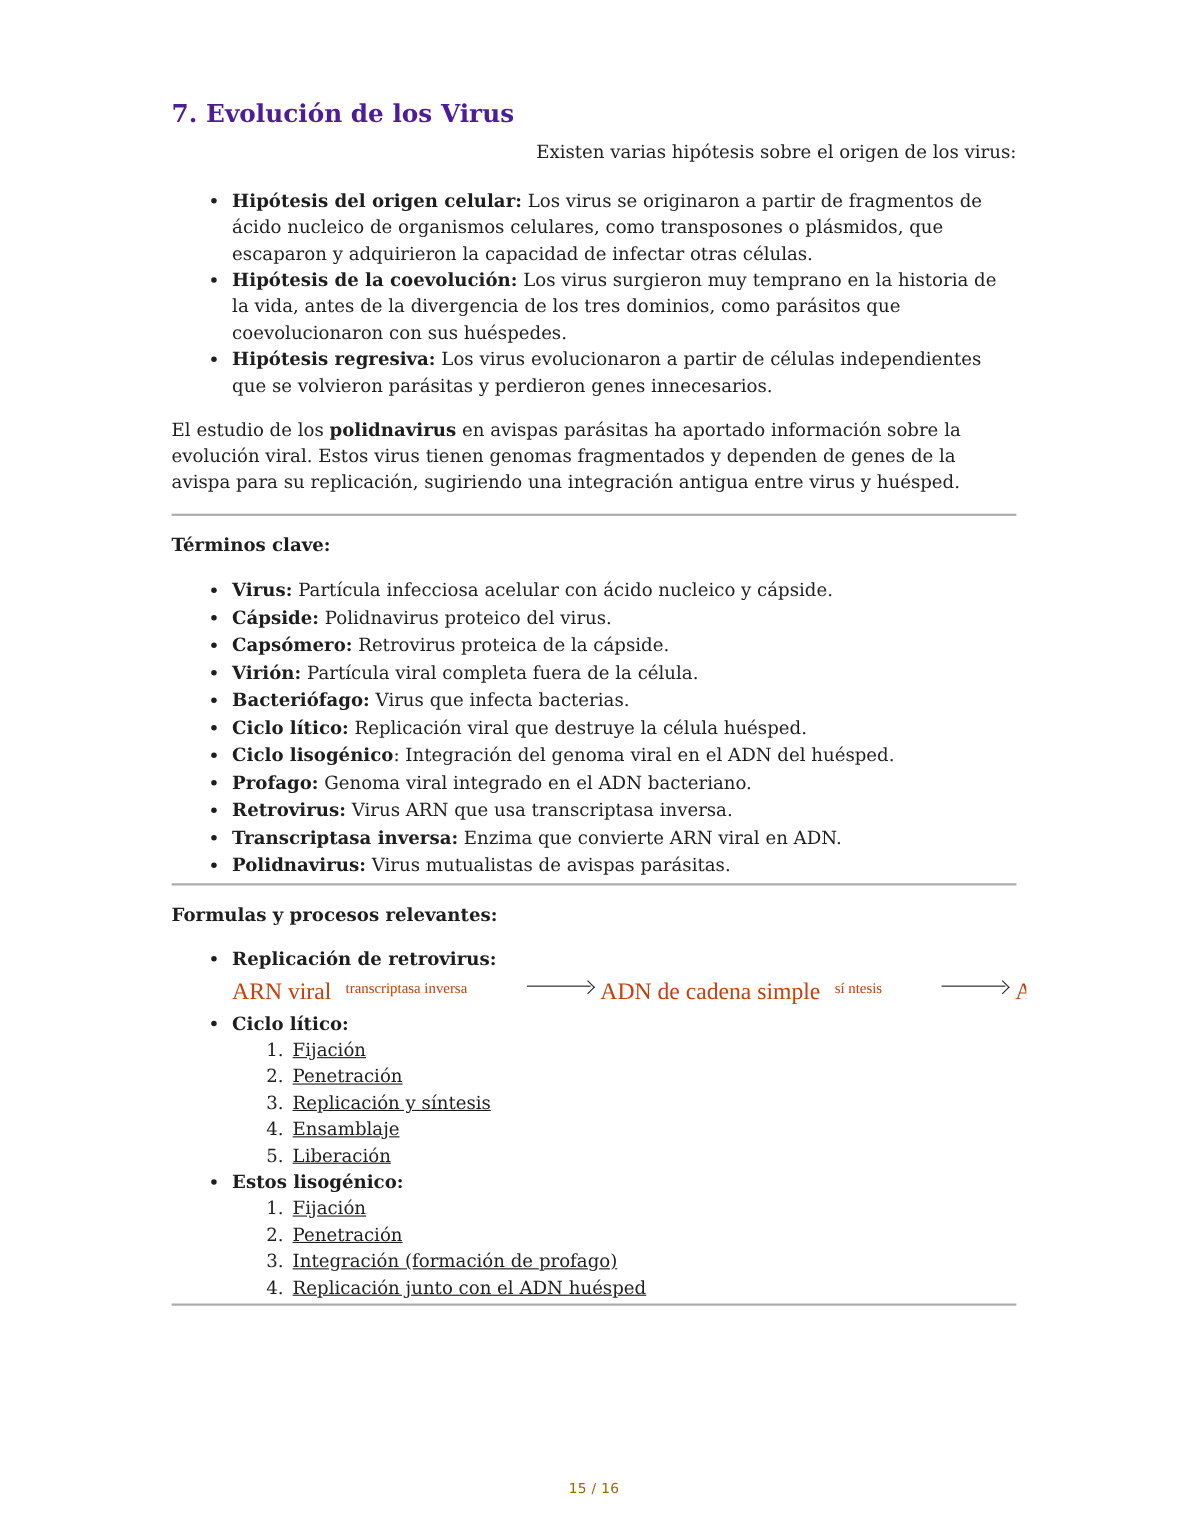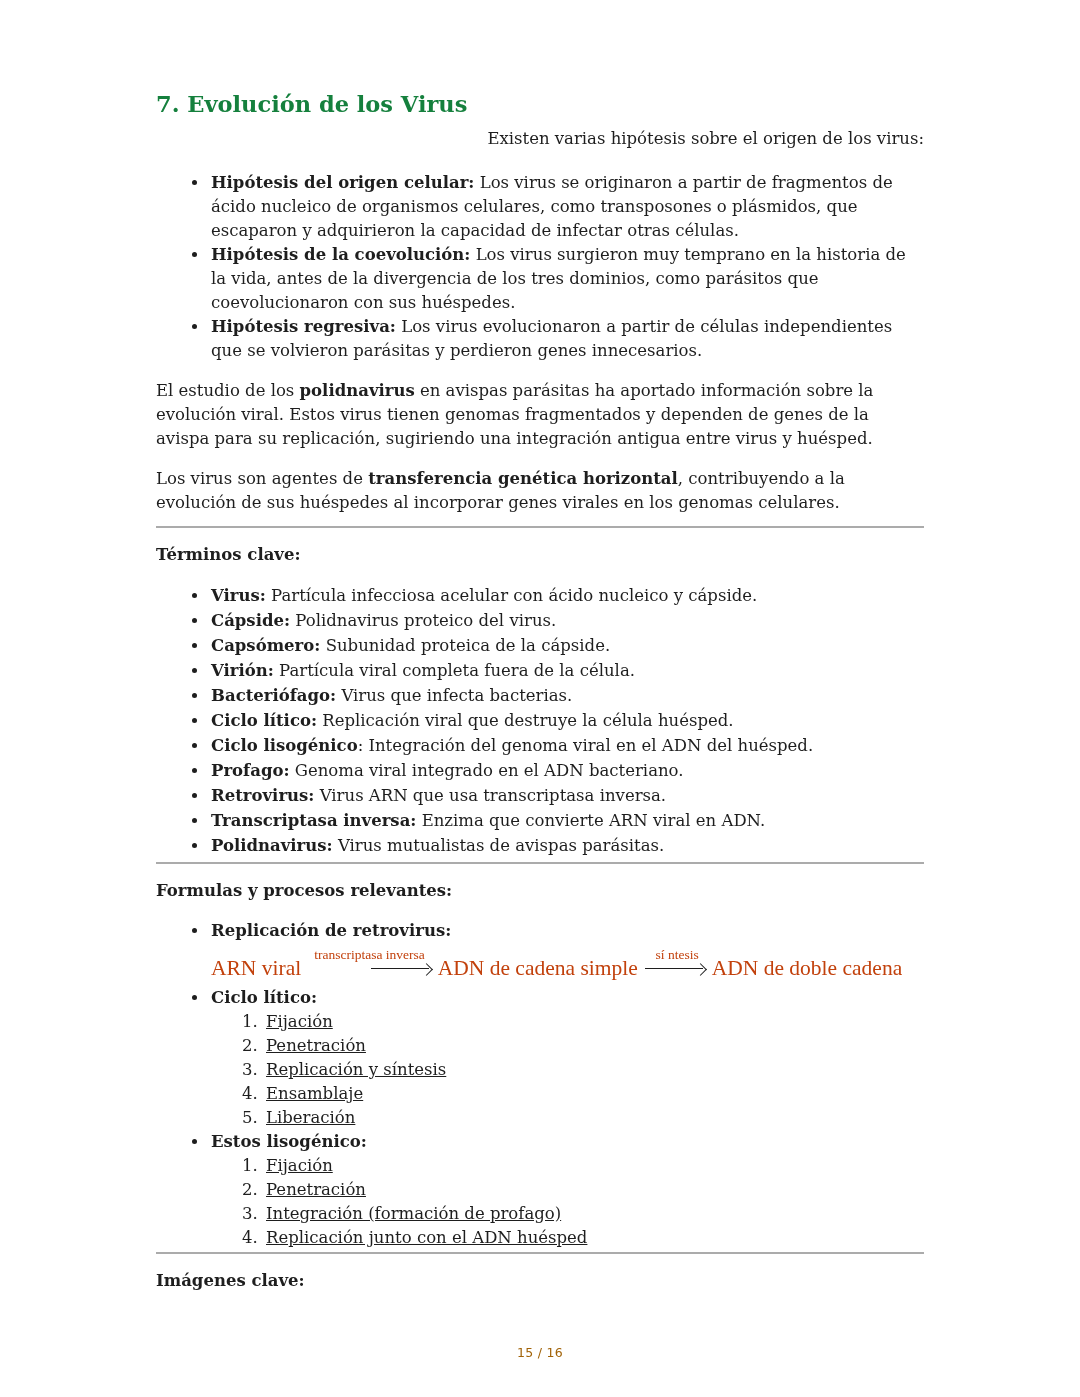--- a/index.html
+++ b/index.html
@@ -10,21 +10,21 @@
     color:#1e1e1e;
     position:relative;
     overflow:hidden;
   }
   .content {
     position:absolute; left:156px; top:90px; width:768px;
     font-size:16.5px; line-height:24px;
   }
   h1.title {
     font-size:22.5px; line-height:28px; margin:0 0 9px 0;
-    font-weight:bold; color:#15803d;
+    font-weight:bold; color:#4c1d95;
   }
   p { margin:0 0 16px 0; }
   p.intro { margin-bottom:20px;text-align:right; }
   .b { font-weight:bold; }
   ul.bullets { margin:0 0 16px 0; padding-left:53px; list-style:disc; }
   ul.bullets > li { padding-left:2px; }
   p.p2 { margin-bottom:11px; }
   hr.rule { border:none; border-top:2px solid #ababab; margin:0 0 15px 0; }
   p.sect { font-weight:bold; margin:0 0 16px 0; }
   ul.terms { line-height:25px; margin-bottom:4px; }
@@ -32,22 +32,22 @@
   ol.steps { margin:0; padding-left:52px; list-style:decimal;text-decoration:underline; }
   ol.steps > li { padding-left:3px; }
 
   .formula {
     display:flex; align-items:flex-end;
     font-family:"Liberation Serif", serif;
     font-size:21.5px; line-height:26px;
     white-space:nowrap; overflow:hidden;
     width:722px; margin:4px 0 5px 0; color:#c2410c;
   }
-  .xarrow { display:inline-flex; flex-direction:column; align-items:flex-end;
-            margin:0 7px; padding-bottom:7px; }
+  .xarrow { display:inline-flex; flex-direction:row; align-items:flex-start;
+            margin:0 7px; padding-bottom:7px;gap:48px; }
   .xarrow .lbl { font-size:13.5px; line-height:15px; text-align:center;
                  padding:0 6px 1px 6px; font-family:"Liberation Serif", serif; }
   .shaft { position:relative; height:11px; min-width:60px; }
   .shaft::before {
     content:""; position:absolute; left:0; right:2px; top:5px;
     border-top:1.5px solid #1e1e1e;
   }
   .shaft::after {
     content:""; position:absolute; right:0; top:1.6px; width:8px; height:8px;
     border-top:1.5px solid #1e1e1e; border-right:1.5px solid #1e1e1e;
@@ -70,30 +70,29 @@
   <p class="intro">Existen varias hipótesis sobre el origen de los virus:</p>
 
   <ul class="bullets">
     <li><span class="b">Hipótesis del origen celular:</span><span> Los virus se originaron a partir de fragmentos de ácido nucleico de organismos celulares, como transposones o plásmidos, que escaparon y adquirieron la capacidad de infectar otras células.</span></li>
     <li><span class="b">Hipótesis de la coevolución:</span><span> Los virus surgieron muy temprano en la historia de la vida, antes de la divergencia de los tres dominios, como parásitos que coevolucionaron con sus huéspedes.</span></li>
     <li><span class="b">Hipótesis regresiva:</span><span> Los virus evolucionaron a partir de células independientes que se volvieron parásitas y perdieron genes innecesarios.</span></li>
   </ul>
 
   <p><span>El estudio de los </span><span class="b">polidnavirus</span><span> en avispas parásitas ha aportado información sobre la evolución viral. Estos virus tienen genomas fragmentados y dependen de genes de la avispa para su replicación, sugiriendo una integración antigua entre virus y huésped.</span></p>
 
-  <p class="p2"><span>Los virus son agentes de </span><span class="b">transferencia genética horizontal</span><span>, contribuyendo a la evolución de sus huéspedes al incorporar genes virales en los genomas celulares.</span></p>
 
   <hr class="rule">
 
   <p class="sect">Términos clave:</p>
 
   <ul class="bullets terms">
     <li><span class="b">Virus:</span><span> Partícula infecciosa acelular con ácido nucleico y cápside.</span></li>
     <li><span class="b">Cápside:</span><span> Polidnavirus proteico del virus.</span></li>
-    <li><span class="b">Capsómero:</span><span> Subunidad proteica de la cápside.</span></li>
+    <li><span class="b">Capsómero:</span><span> Retrovirus proteica de la cápside.</span></li>
     <li><span class="b">Virión:</span><span> Partícula viral completa fuera de la célula.</span></li>
     <li><span class="b">Bacteriófago:</span><span> Virus que infecta bacterias.</span></li>
     <li><span class="b">Ciclo lítico:</span><span> Replicación viral que destruye la célula huésped.</span></li>
     <li><span class="b">Ciclo lisogénico</span><span>: Integración del genoma viral en el ADN del huésped.</span></li>
     <li><span class="b">Profago:</span><span> Genoma viral integrado en el ADN bacteriano.</span></li>
     <li><span class="b">Retrovirus:</span><span> Virus ARN que usa transcriptasa inversa.</span></li>
     <li><span class="b">Transcriptasa inversa:</span><span> Enzima que convierte ARN viral en ADN.</span></li>
     <li><span class="b">Polidnavirus:</span><span> Virus mutualistas de avispas parásitas.</span></li>
   </ul>
 
@@ -134,17 +133,16 @@
         <li>Fijación</li>
         <li>Penetración</li>
         <li>Integración (formación de profago)</li>
         <li>Replicación junto con el ADN huésped</li>
       </ol>
     </li>
   </ul>
 
   <hr class="rule">
 
-  <p class="sect">Imágenes clave:</p>
 
 </div>
 
 <div class="footer">15 / 16</div>
 
 </body></html>

